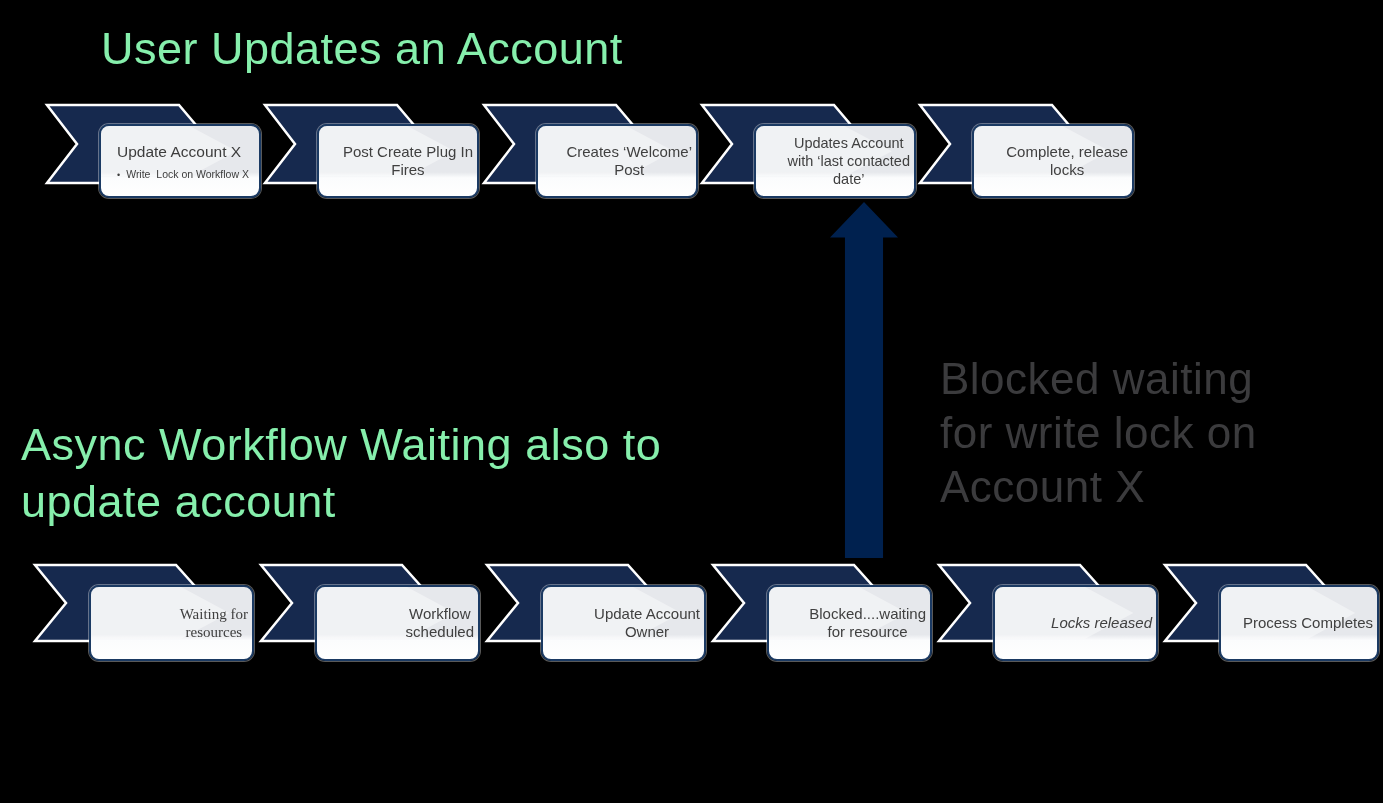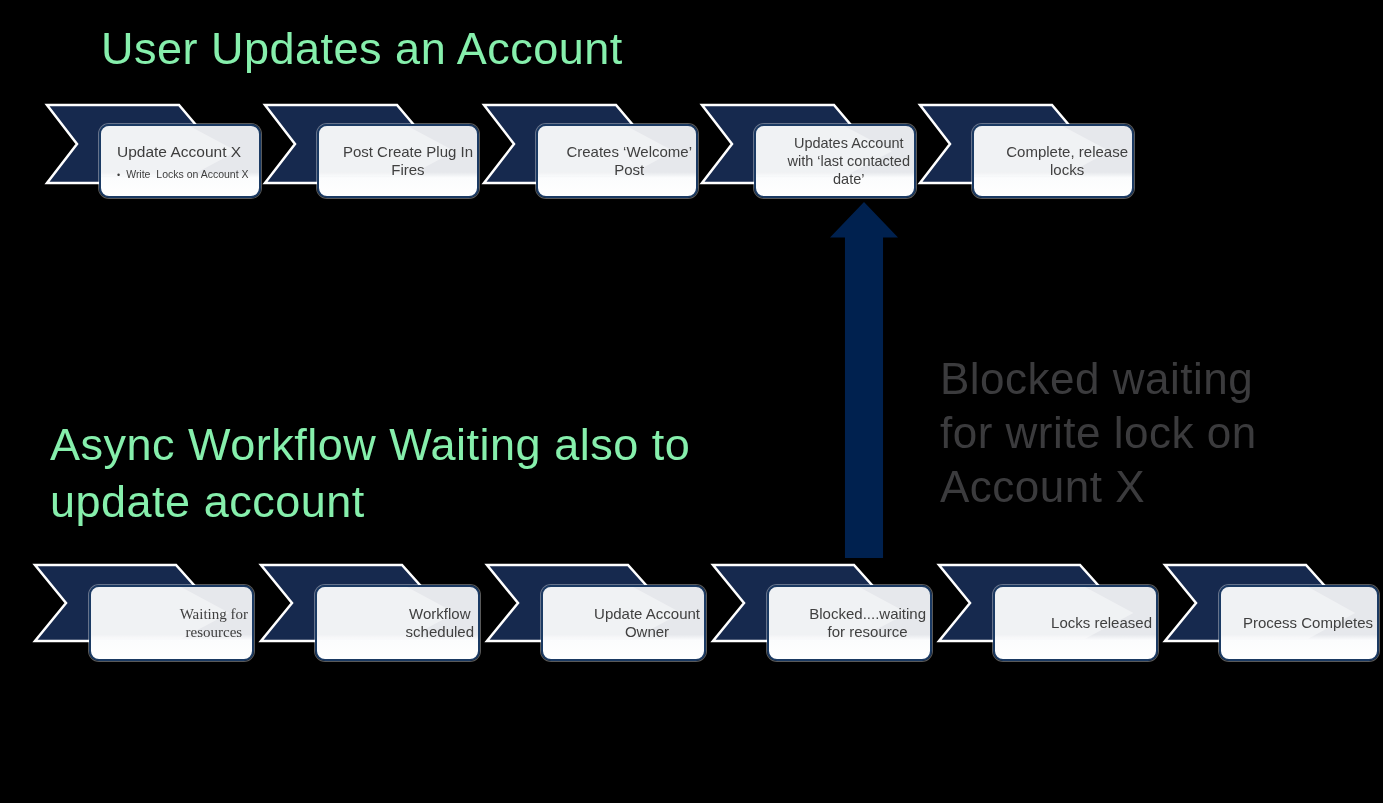--- a/index.html
+++ b/index.html
@@ -15,21 +15,21 @@
   .big-title {
     position: absolute;
     color: #86efac;
     font-size: 45px;
     font-weight: 300;
     line-height: 57px;
     letter-spacing: 0.5px;
     white-space: pre-line;
   }
   #title-top { left: 101px; top: 20px; }
-  #title-async { left: 50px; top: 416px; }
+  #title-async { left: 21px; top: 416px; }
   #annotation-text {
     position: absolute;
     left: 940px; top: 352px;
     color: #3b3b3d;
     font-size: 44px;
     font-weight: 300;
     line-height: 54px;
     letter-spacing: 0.5px;
     white-space: pre-line;
   }
@@ -97,21 +97,21 @@
 <div class="canvas">
 
   <div id="title-top" class="big-title">User Updates an Account</div>
 
   <div class="step row-top" id="step-update-account-x" style="left:45px; top:103px; width:216px; height:95px;">
     <svg class="chev" width="170" height="82" viewBox="0 0 170 82">
       <polygon points="2,2 134,2 167,41 134,80 2,80 32,41" fill="#16294e" stroke="#ffffff" stroke-width="2.5"></polygon>
     </svg>
     <div class="box box-detail">
       <div class="box-title">Update Account X</div>
-      <div class="bullet-line"><span class="glyph">•</span><span>Write  Locks on Account X</span></div>
+      <div class="bullet-line"><span class="glyph">•</span><span>Write  Lock on Workflow X</span></div>
     </div>
   </div>
 
   <div class="step row-top" id="step-post-create-plugin" style="left:263px; top:103px; width:216px; height:95px;">
     <svg class="chev" width="170" height="82" viewBox="0 0 170 82">
       <polygon points="2,2 134,2 167,41 134,80 2,80 32,41" fill="#16294e" stroke="#ffffff" stroke-width="2.5"></polygon>
     </svg>
     <div class="box">
       <div class="lines">Post Create Plug In
 Fires</div>
@@ -190,21 +190,21 @@
   <div class="step row-bottom" id="step-blocked-waiting-resource" style="left:711px; top:563px; width:221px; height:100px;">
     <svg class="chev" width="180" height="80" viewBox="0 0 180 80">
       <polygon points="2,2 143,2 177,40 143,78 2,78 33,40" fill="#16294e" stroke="#ffffff" stroke-width="2.5"></polygon>
     </svg>
     <div class="box">
       <div class="lines">Blocked....waiting
 for resource</div>
     </div>
   </div>
 
-  <div class="step row-bottom" id="step-locks-released" style="left:937px; top:563px; width:221px; height:100px;">
+  <div class="step row-bottom" id="step-locks-released" style="left:937px; top:563px; width:221px; height:100px;font-style:italic;">
     <svg class="chev" width="180" height="80" viewBox="0 0 180 80">
       <polygon points="2,2 143,2 177,40 143,78 2,78 33,40" fill="#16294e" stroke="#ffffff" stroke-width="2.5"></polygon>
     </svg>
     <div class="box">
       <div class="lines">Locks released</div>
     </div>
   </div>
 
   <div class="step row-bottom" id="step-process-completes" style="left:1163px; top:563px; width:221px; height:100px;">
     <svg class="chev" width="180" height="80" viewBox="0 0 180 80">

